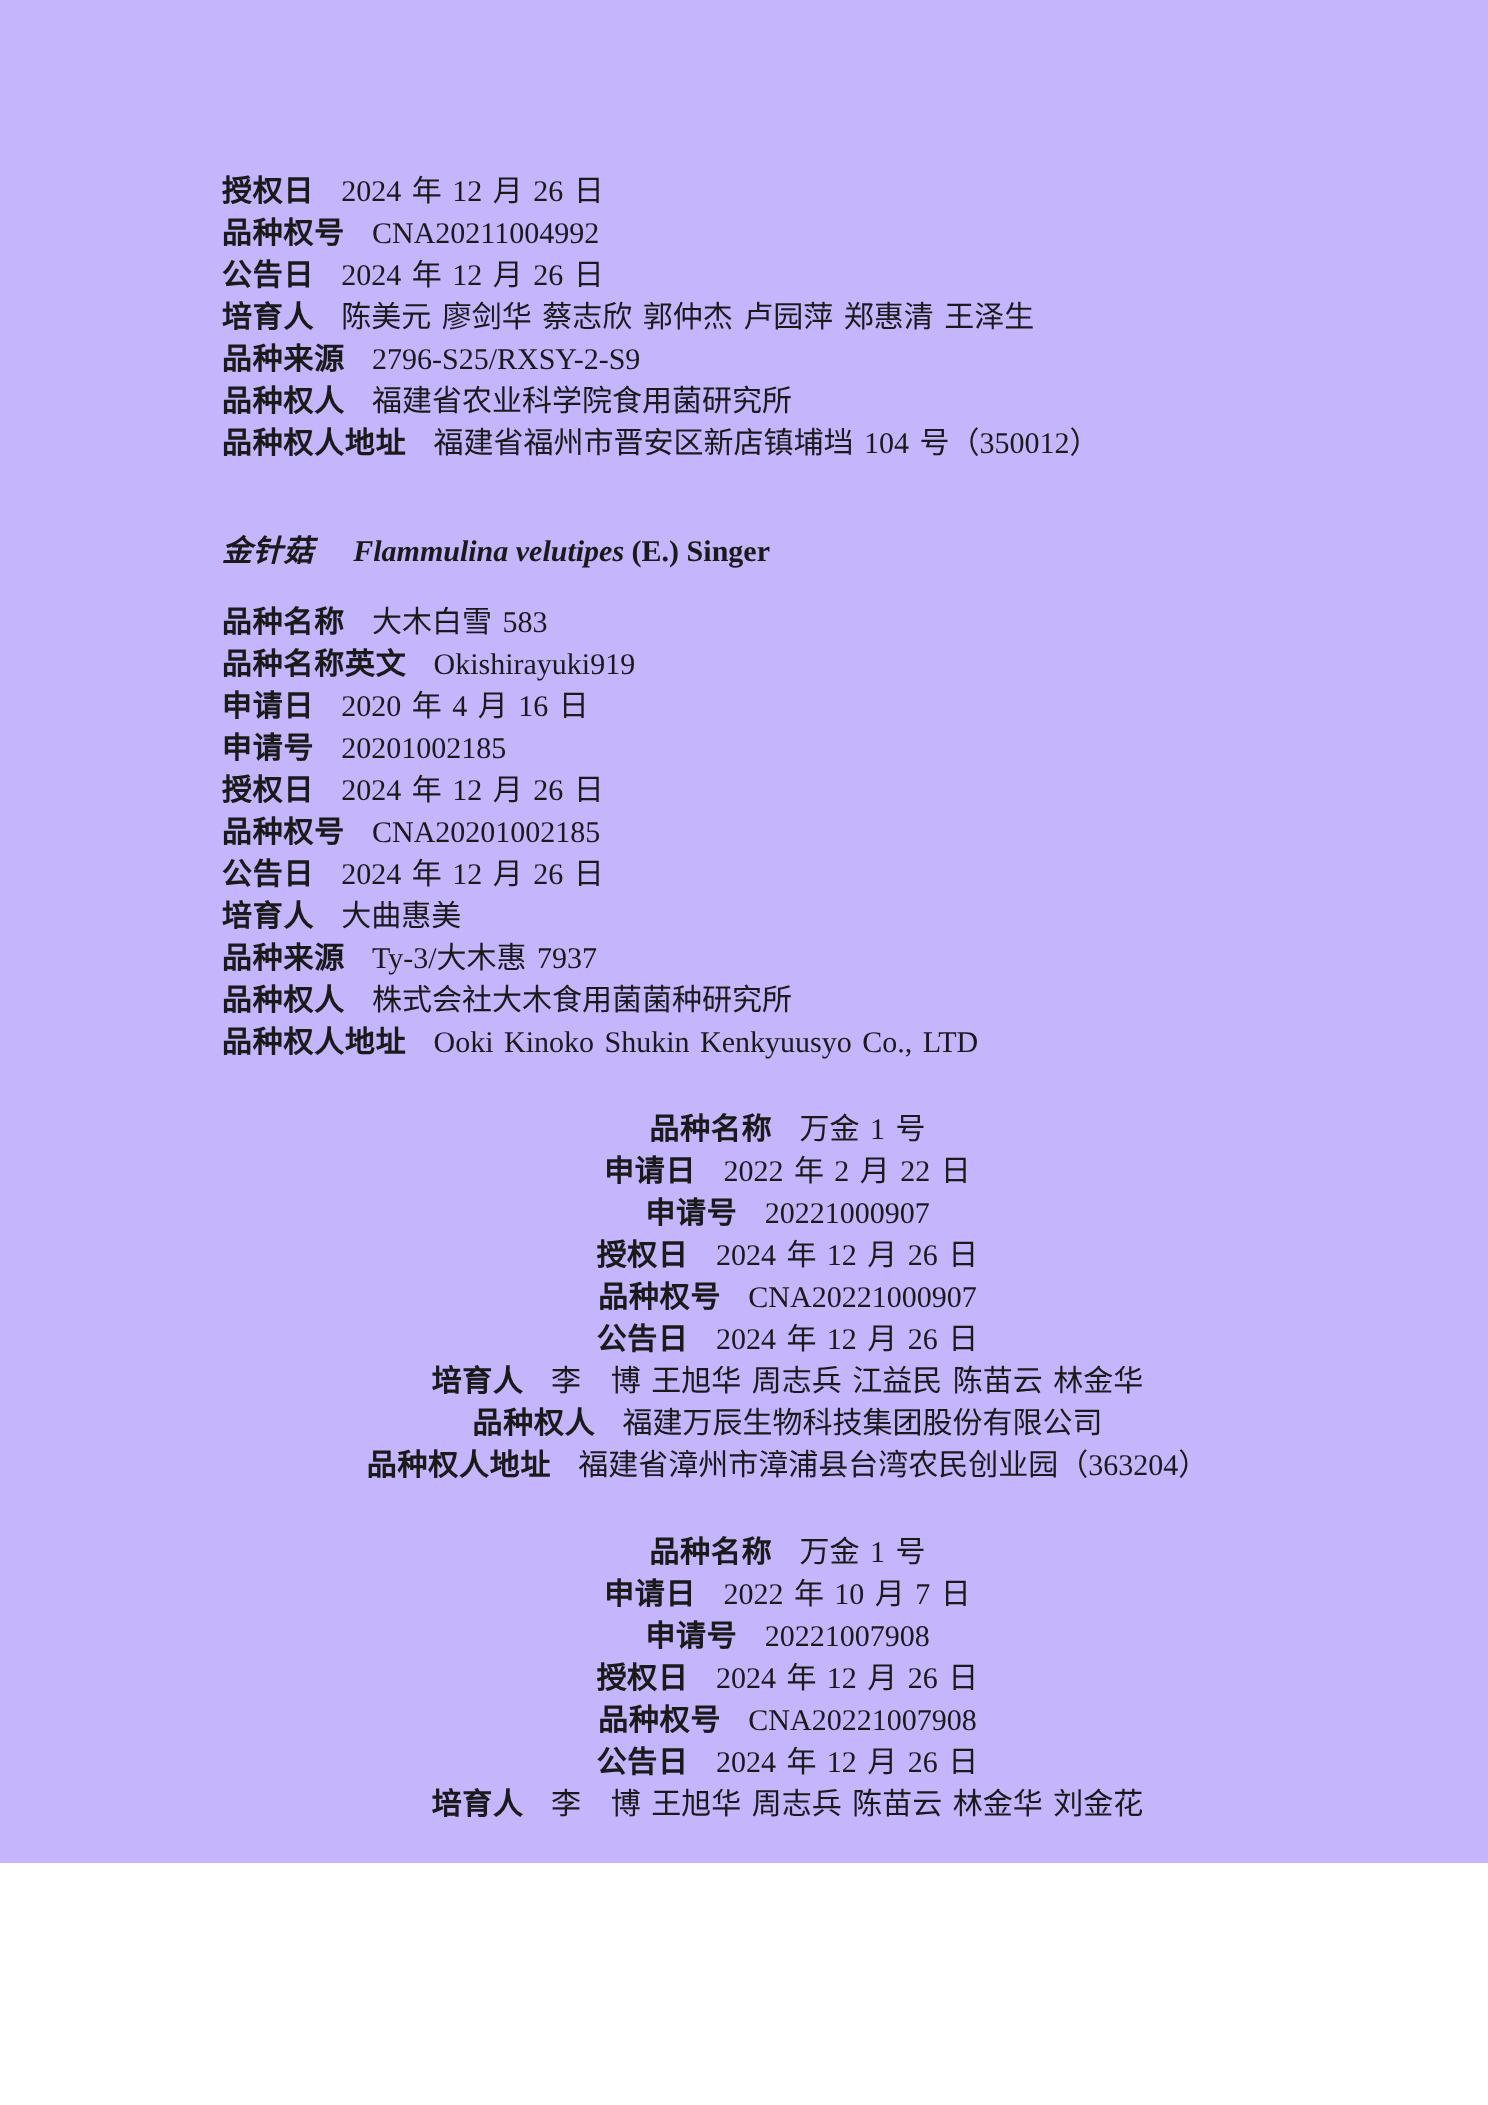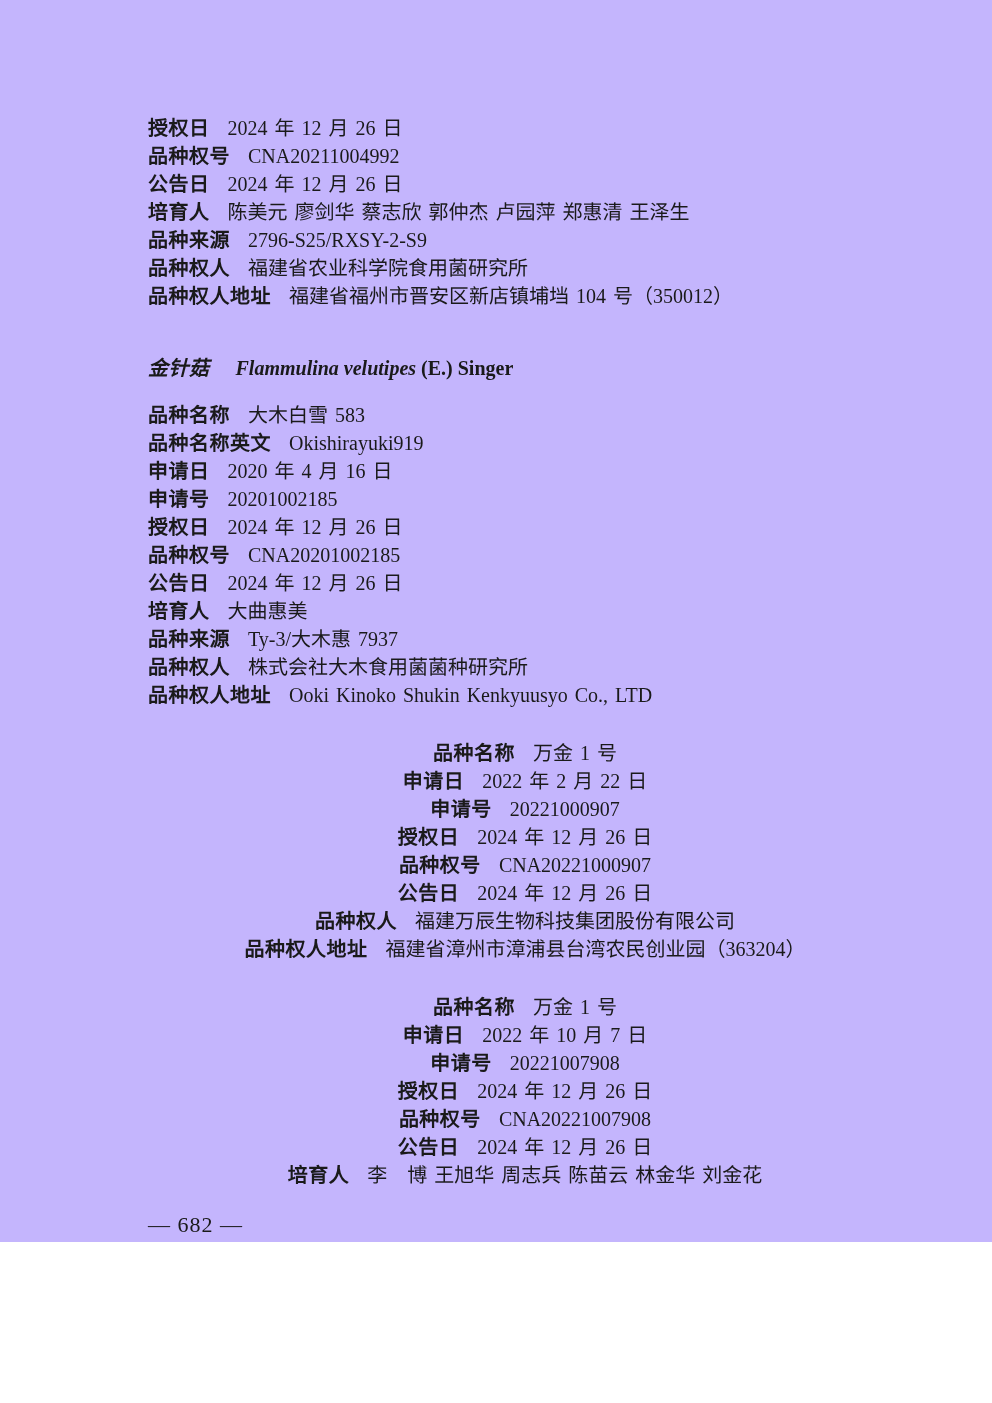--- a/index.html
+++ b/index.html
@@ -97,20 +97,21 @@
           <div class="row"><span class="field-label">品种权人</span><span class="field-value">株式会社大木食用菌菌种研究所</span></div>
           <div class="row"><span class="field-label">品种权人地址</span><span class="field-value">Ooki Kinoko Shukin Kenkyuusyo Co., LTD</span></div>
         </div>
         <div class="entry">
           <div class="row"><span class="field-label">品种名称</span><span class="field-value">万金 1 号</span></div>
           <div class="row"><span class="field-label">申请日</span><span class="field-value">2022 年 2 月 22 日</span></div>
           <div class="row"><span class="field-label">申请号</span><span class="field-value">20221000907</span></div>
           <div class="row"><span class="field-label">授权日</span><span class="field-value">2024 年 12 月 26 日</span></div>
           <div class="row"><span class="field-label">品种权号</span><span class="field-value">CNA20221000907</span></div>
           <div class="row"><span class="field-label">公告日</span><span class="field-value">2024 年 12 月 26 日</span></div>
+          <div class="row"><span class="field-label">培育人</span><span class="field-value">李　博 王旭华 周志兵 江益民 陈苗云 林金华</span></div>
           <div class="row"><span class="field-label">品种权人</span><span class="field-value">福建万辰生物科技集团股份有限公司</span></div>
           <div class="row"><span class="field-label">品种权人地址</span><span class="field-value">福建省漳州市漳浦县台湾农民创业园（363204）</span></div>
         </div>
         <div class="entry">
           <div class="row"><span class="field-label">品种名称</span><span class="field-value">万金 1 号</span></div>
           <div class="row"><span class="field-label">申请日</span><span class="field-value">2022 年 10 月 7 日</span></div>
           <div class="row"><span class="field-label">申请号</span><span class="field-value">20221007908</span></div>
           <div class="row"><span class="field-label">授权日</span><span class="field-value">2024 年 12 月 26 日</span></div>
           <div class="row"><span class="field-label">品种权号</span><span class="field-value">CNA20221007908</span></div>
           <div class="row"><span class="field-label">公告日</span><span class="field-value">2024 年 12 月 26 日</span></div>

